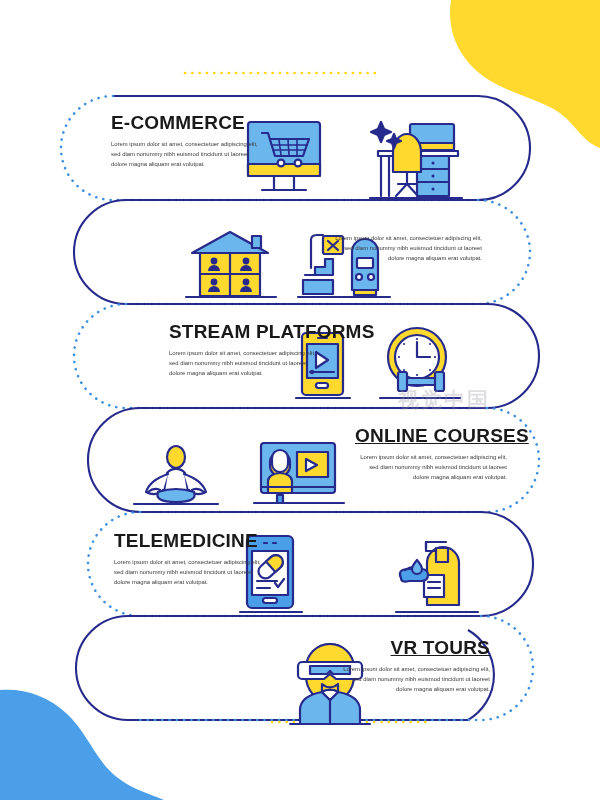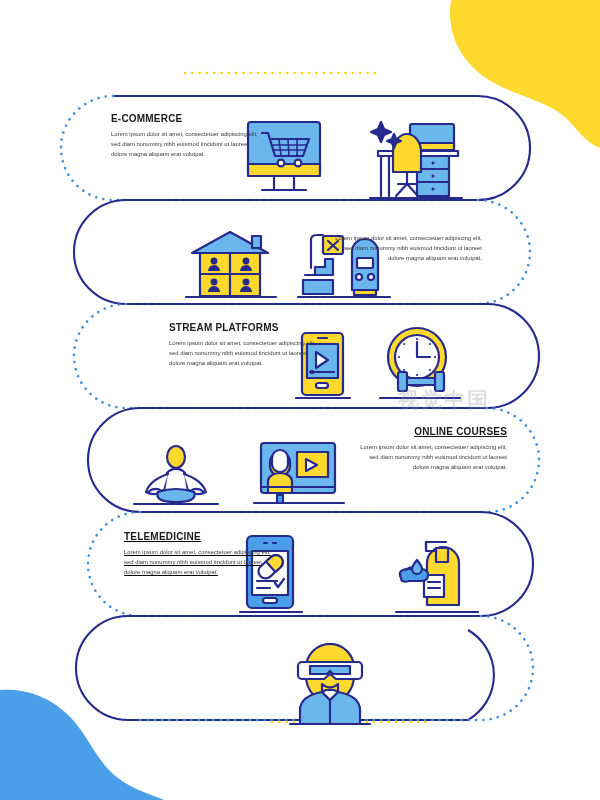--- a/index.html
+++ b/index.html
@@ -9,21 +9,21 @@
     font-family: "Liberation Sans", sans-serif;
     overflow: hidden;
   }
   #canvas { position: relative; width: 600px; height: 800px; background: #fff; }
   .layer { position: absolute; inset: 0; width: 600px; height: 800px; }
 
   .txtblock { position: absolute; }
   .sect-title {
     font-family: "Liberation Sans", sans-serif;
     font-weight: bold;
-    font-size: 10px;
+    font-size: 19px;
     letter-spacing: 0.2px;
     color: #1a1a1a;
     line-height: 1.1;
     white-space: nowrap;
   }
   .sect-body {
     font-family: "Liberation Sans", sans-serif;
     font-size: 5.9px;
     line-height: 1.72;
     color: #3a3a3a;
@@ -309,22 +309,26 @@
     <div class="txtblock align-left" style="left:169px; top:322px;">
       <div class="sect-title">STREAM PLATFORMS</div>
       <div class="sect-body">Lorem ipsum dolor sit amet, consectetuer adipiscing elit, sed diam nonummy nibh euismod tincidunt ut laoreet dolore magna aliquam erat volutpat.</div>
     </div>
 
     <div class="txtblock align-right" style="left:355px; top:426px;">
       <div class="sect-title">ONLINE COURSES</div>
       <div class="sect-body">Lorem ipsum dolor sit amet, consectetuer adipiscing elit, sed diam nonummy nibh euismod tincidunt ut laoreet dolore magna aliquam erat volutpat.</div>
     </div>
 
-    <div class="txtblock align-left" style="left:124px; top:531px;text-decoration:underline;">
+    <div class="txtblock align-left" style="left:114px; top:531px;">
       <div class="sect-title">TELEMEDICINE</div>
       <div class="sect-body">Lorem ipsum dolor sit amet, consectetuer adipiscing elit, sed diam nonummy nibh euismod tincidunt ut laoreet dolore magna aliquam erat volutpat.</div>
     </div>
 
+    <div class="txtblock align-right" style="left:338px; top:638px;">
+      <div class="sect-title">VR TOURS</div>
+      <div class="sect-body">Lorem ipsum dolor sit amet, consectetuer adipiscing elit, sed diam nonummy nibh euismod tincidunt ut laoreet dolore magna aliquam erat volutpat.</div>
+    </div>
 
     <div class="wm">视觉中国</div>
   </div>
 
 </div>
 
 </body></html>

